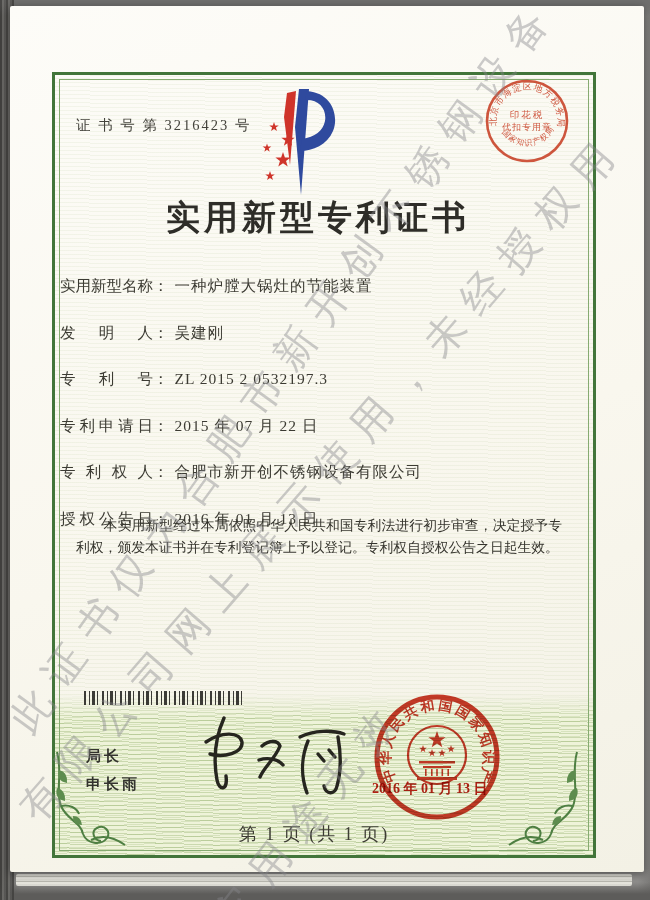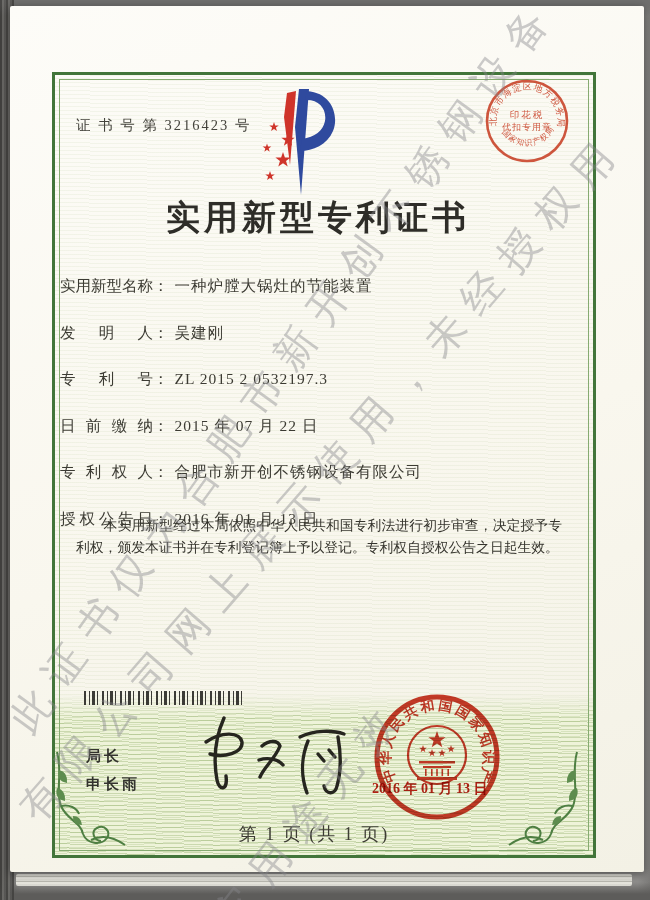--- a/index.html
+++ b/index.html
@@ -113,21 +113,21 @@
     <text x="45" y="42" text-anchor="middle" font-size="9.5" fill="#d04a31" letter-spacing="2">印花税</text>
     <text x="45" y="54" text-anchor="middle" font-size="9" fill="#d04a31" letter-spacing="1">代扣专用章</text>
   </svg>
 
   <div class="title">实用新型专利证书</div>
 
   <div class="fields" id="fields">
       <div class="f-row"><span class="f-label">实用新型名称</span><span class="f-colon">：</span><span class="f-value">一种炉膛大锅灶的节能装置</span></div>
       <div class="f-row"><span class="f-label">发明人</span><span class="f-colon">：</span><span class="f-value">吴建刚</span></div>
       <div class="f-row"><span class="f-label">专利号</span><span class="f-colon">：</span><span class="f-value">ZL 2015 2 0532197.3</span></div>
-      <div class="f-row"><span class="f-label">日前缴纳</span><span class="f-colon">：</span><span class="f-value">2015 年 07 月 22 日</span></div>
+      <div class="f-row"><span class="f-label">专利申请日</span><span class="f-colon">：</span><span class="f-value">2015 年 07 月 22 日</span></div>
       <div class="f-row"><span class="f-label">专利权人</span><span class="f-colon">：</span><span class="f-value">合肥市新开创不锈钢设备有限公司</span></div>
       <div class="f-row"><span class="f-label">授权公告日</span><span class="f-colon">：</span><span class="f-value">2016 年 01 月 13 日</span></div>
     </div>
 
   <div class="body-text" id="body-text">
       <p class="para">本实用新型经过本局依照中华人民共和国专利法进行初步审查，决定授予专利权，颁发本证书并在专利登记簿上予以登记。专利权自授权公告之日起生效。</p>
     </div>
 
   <div class="barcode"></div>
 

